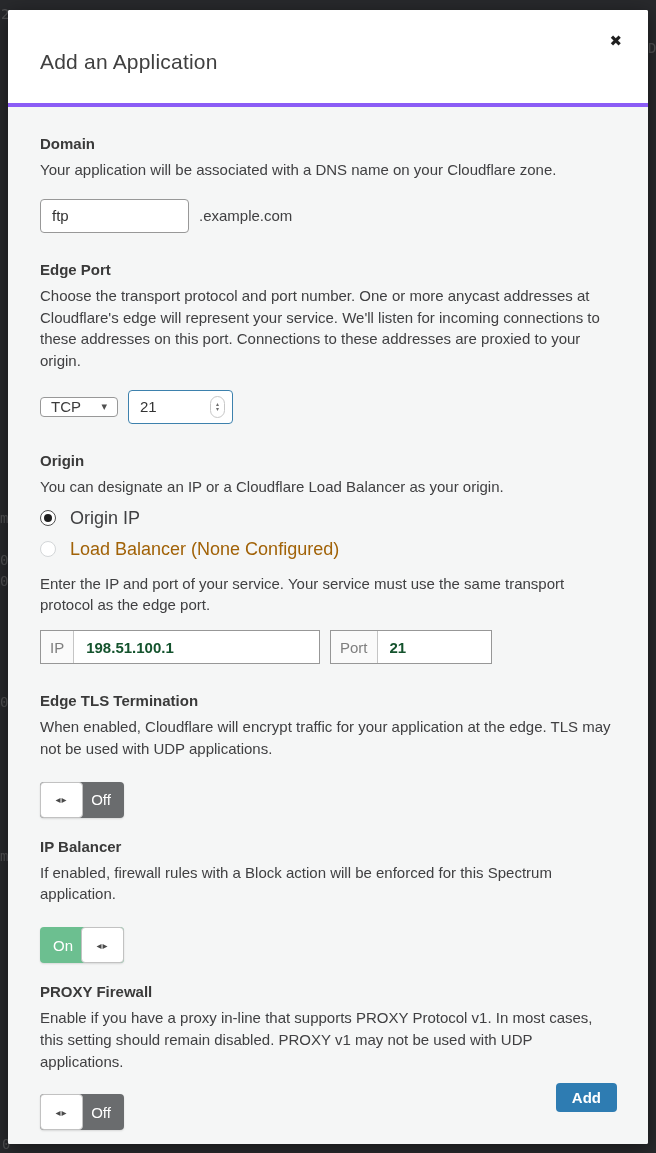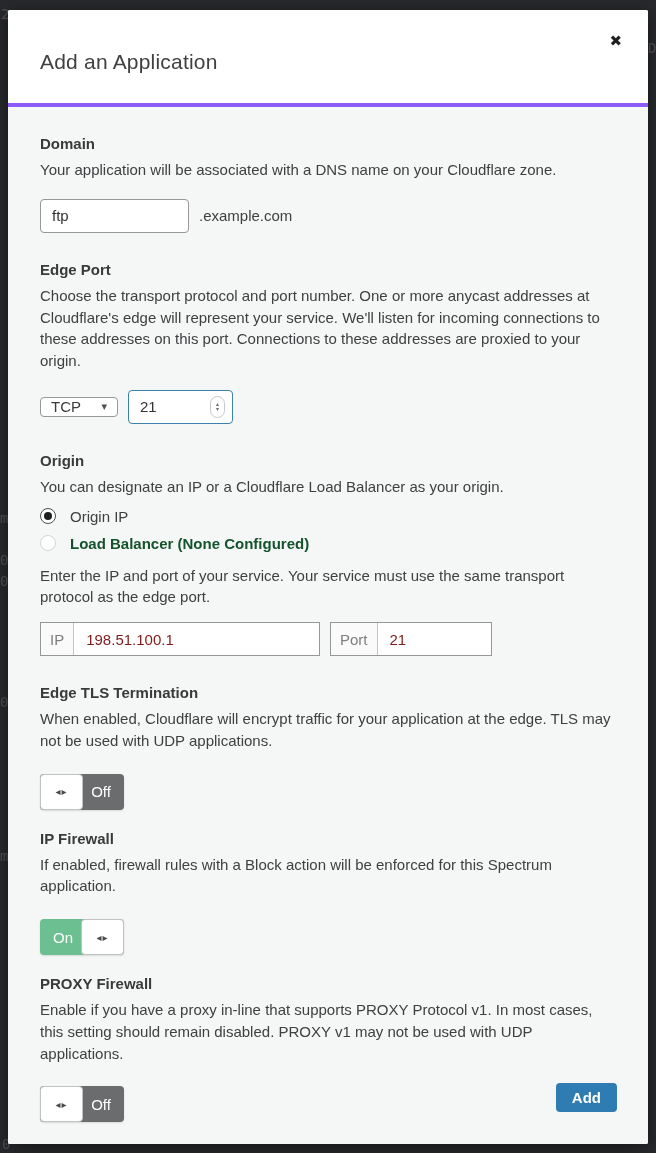--- a/index.html
+++ b/index.html
@@ -82,35 +82,35 @@
   .spinner span { font-size:6px; line-height:5px; color:#6f6f6f; }
 
   
   .radio-row { display:flex; align-items:center; margin-top:10px; cursor:pointer; }
   .radio-circle {
     width:16px; height:16px; border-radius:50%; border:1px solid #4e4e4e;
     background:#fff; margin-right:14px; display:flex; align-items:center; justify-content:center;
     flex:none;
   }
   .radio-circle .dot { width:8px; height:8px; border-radius:50%; background:#1e1e1e; }
-  .radio-label { font-size:15px; color:#404042; }
+  .radio-label { font-size:18px; color:#404042; }
   .radio-row.disabled .radio-circle { border-color:#d3d6d8; }
-  .radio-row.disabled .radio-label { color:#14532d;font-weight:bold; }
+  .radio-row.disabled .radio-label { color:#a16207; }
   .origin-desc2 { margin-top:13px; }
 
   
   .ipport-row { display:flex; margin-top:14px; }
   .input-group {
     display:flex; height:34px; border:1px solid #979797; background:#fff; align-items:stretch;
   }
   .input-group .prefix {
     display:flex; align-items:center; padding:0 9px; font-size:15px; color:#7e7e7e;
     background:#fafafa; border-right:1px solid #c5c5c5;
   }
-  .input-group .gvalue { display:flex; align-items:center; padding:0 12px; font-size:15px; color:#7f1d1d; }
+  .input-group .gvalue { display:flex; align-items:center; padding:0 12px; font-size:15px; color:#14532d;font-weight:bold; }
   .group-ip { width:280px; margin-right:10px; }
   .group-port { width:162px; }
 
   
   .toggle {
     width:84px; height:36px; border-radius:4px; position:relative; margin-top:22px;
     cursor:pointer; box-shadow:0 1px 2px rgba(0,0,0,.12);
   }
   .toggle .state-label {
     position:absolute; top:0; height:36px; width:46px;
@@ -222,21 +222,21 @@
       <div class="section-desc">When enabled, Cloudflare will encrypt traffic for your application at the edge. TLS may not be used with UDP applications.</div>
       <div class="toggle off">
         <span class="knob">
           <span class="arrows">◂▸</span>
         </span>
         <span class="state-label">Off</span>
       </div>
     </div>
 
     <div class="section tight">
-      <div class="section-label">IP Firewall</div>
+      <div class="section-label">IP Balancer</div>
       <div class="section-desc">If enabled, firewall rules with a Block action will be enforced for this Spectrum application.</div>
       <div class="toggle on">
         <span class="state-label">On</span>
         <span class="knob">
           <span class="arrows">◂▸</span>
         </span>
       </div>
     </div>
 
     <div class="section tight">

